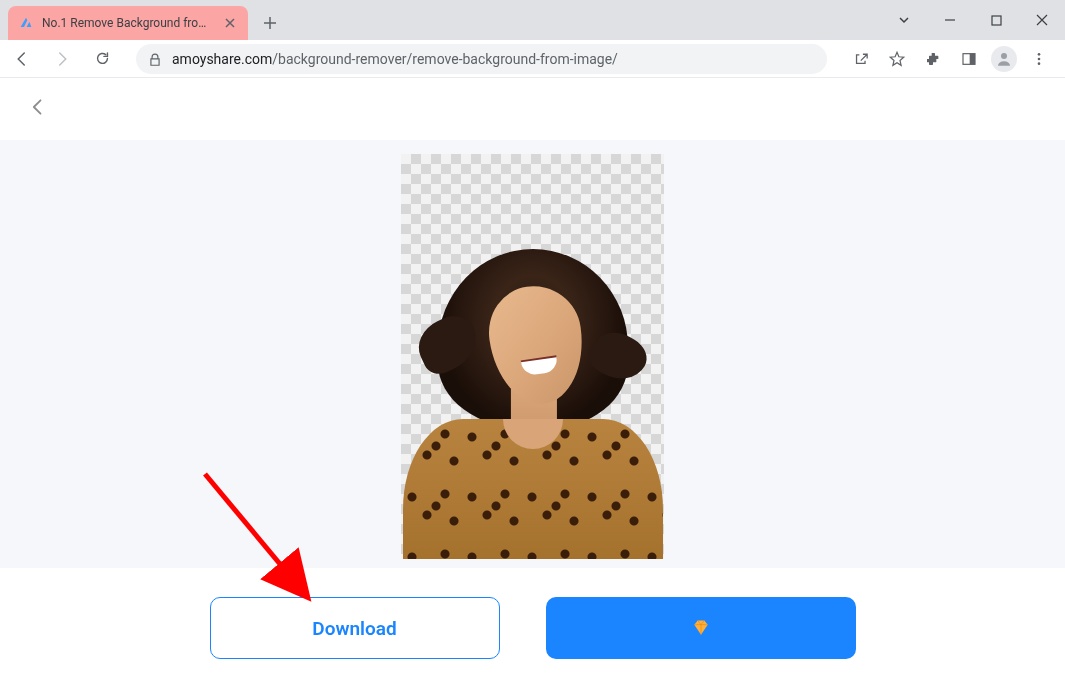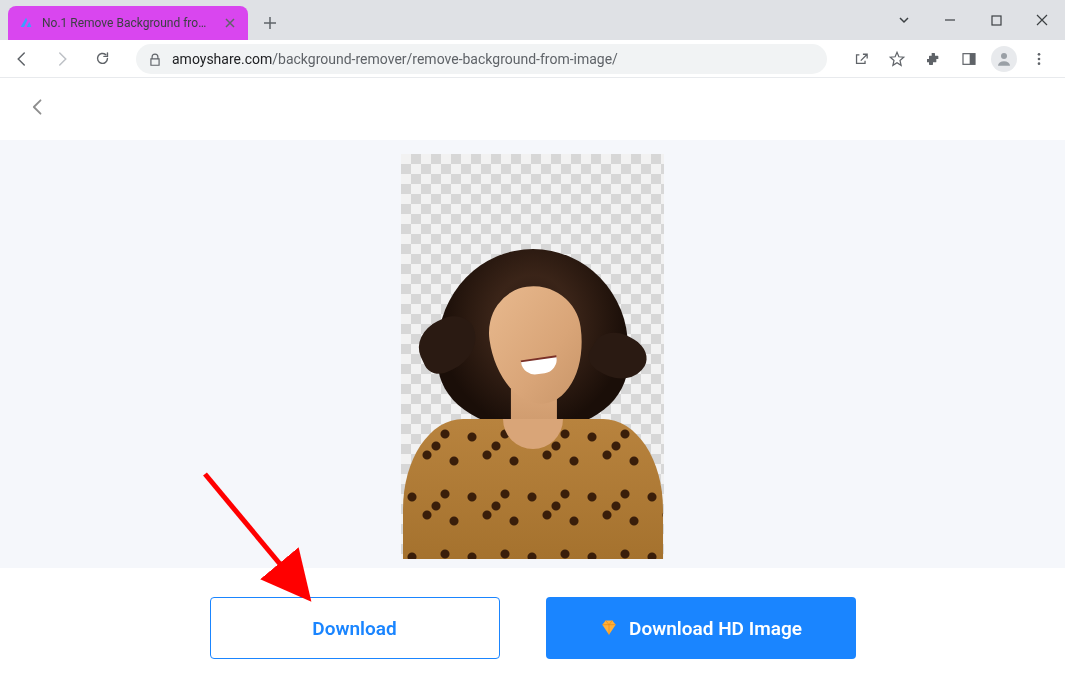--- a/index.html
+++ b/index.html
@@ -14,21 +14,21 @@
     
     .tab-bar {
       height: 40px;
       background: #dfe1e5;
       display: flex;
       align-items: flex-end;
       padding-left: 8px;
       position: relative;
     }
     .tab {
-      background: #d946ef;
+      background: #fca5a5;
       height: 34px;
       width: 240px;
       border-radius: 8px 8px 0 0;
       display: flex;
       align-items: center;
       padding: 0 10px;
       gap: 8px;
       position: relative;
     }
     .tab-favicon {
@@ -298,21 +298,21 @@
       height: 120px;
       background: #fff;
       display: flex;
       justify-content: center;
       align-items: center;
       gap: 46px;
     }
     .btn {
       height: 62px;
       width: 290px;
-      border-radius: 4px;
+      border-radius: 10px;
       display: flex;
       align-items: center;
       justify-content: center;
       font-size: 19px;
       font-weight: 600;
       cursor: pointer;
       gap: 10px;
     }
     .btn-outline {
       border: 1.5px solid #1a85ff;
@@ -467,21 +467,20 @@
   <div class="btn btn-outline">
     <span>Download</span>
   </div>
   <div class="btn btn-primary">
     <span class="diamond">
       <svg viewBox="0 0 24 24" width="20" height="20">
         <path d="M4 8 L8 3 H16 L20 8 L12 20 Z" fill="#ffb03a"></path>
         <path d="M4 8 H20 M8 3 L12 8 L16 3 M12 8 V20" stroke="#e88a12" stroke-width="0.8" fill="none"></path>
       </svg>
     </span>
-    <span>Download HD Image</span>
   </div>
 </div>
 
 <svg class="arrow" width="140" height="160">
   <defs>
     <marker id="ah" markerWidth="12" markerHeight="12" refX="8" refY="5" orient="auto">
       <path d="M0 0 L10 5 L0 10 Z" fill="#ff0000"></path>
     </marker>
   </defs>
   <line x1="10" y1="10" x2="110" y2="130" stroke="#ff0000" stroke-width="5" marker-end="url(#ah)"></line>

